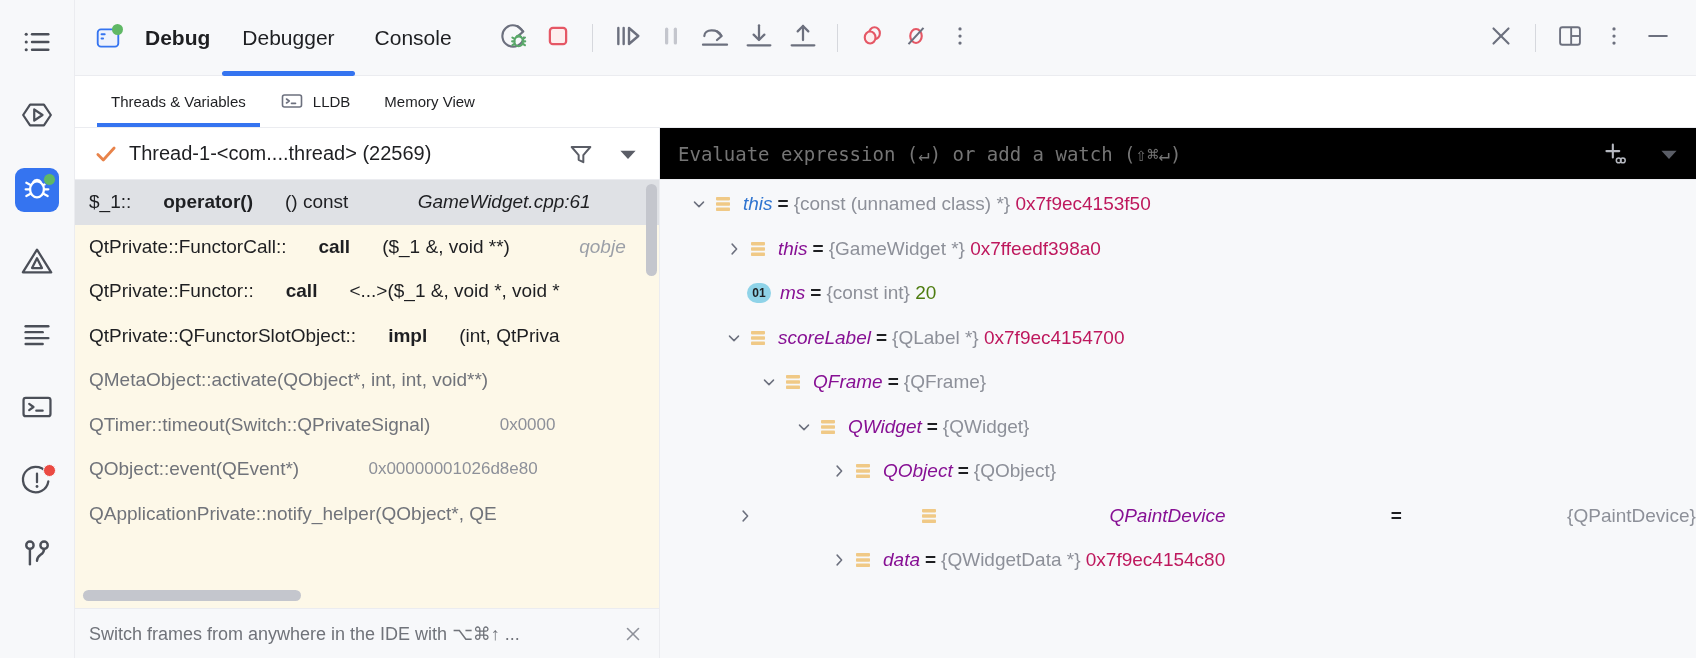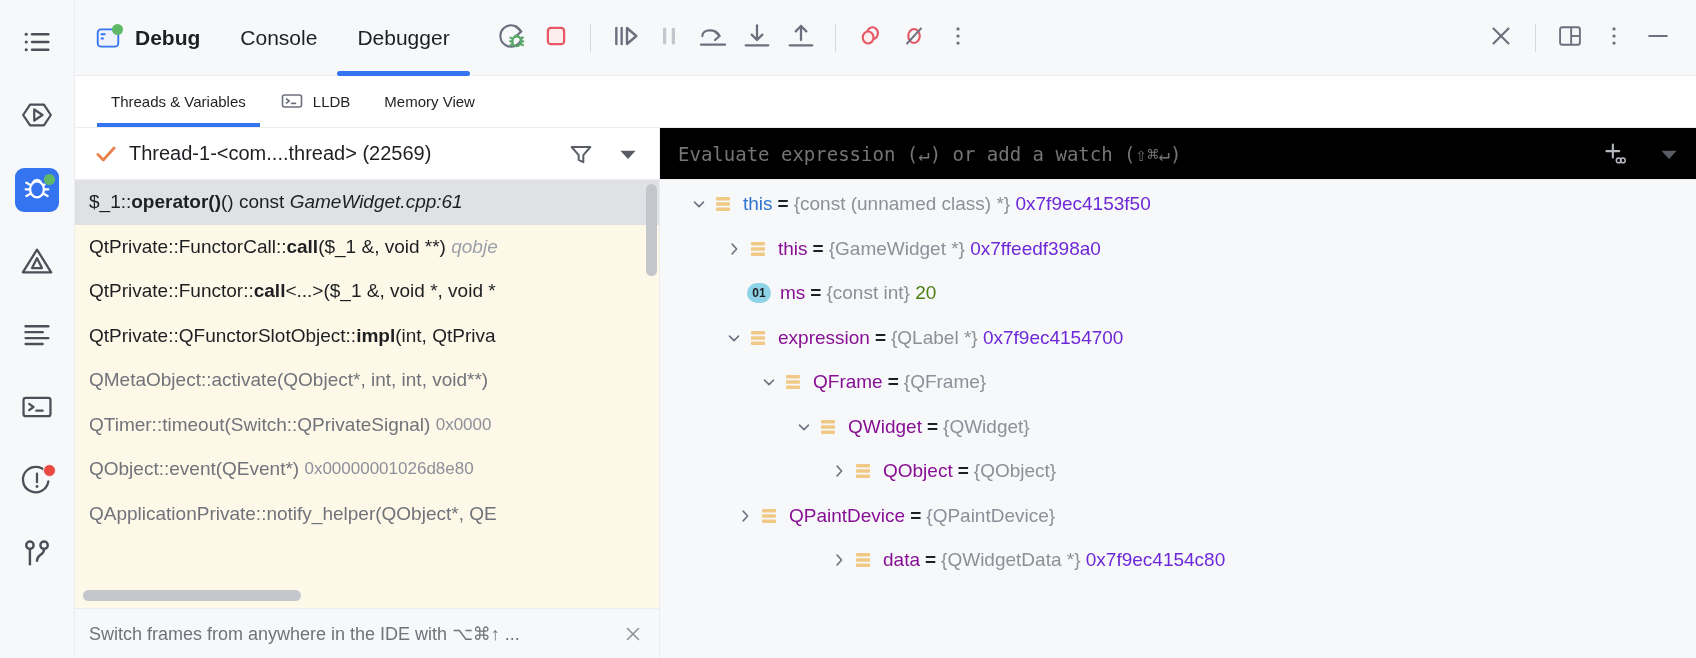--- a/index.html
+++ b/index.html
@@ -35,23 +35,23 @@
   
   .main { flex:1; display:flex; flex-direction:column; height:658px; background:#ffffff; }
 
   
   .toolbar {
     height:76px; display:flex; align-items:center;
     background:#f7f8fa; border-bottom:1px solid #ebecf0;
     padding-left:20px; position:relative;
   }
   .debug-title {
-    display:flex; align-items:center; gap:14px;
+    display:flex; align-items:center; gap:24px;
     font-size:21px; font-weight:bold; color:#1e1f22;
-    margin-right:20px;
+    margin-right:12px;
     justify-content:center;
   }
   .tab {
     font-size:21px; color:#1e1f22; padding:0 20px;
     height:76px; display:flex; align-items:center;
     position:relative; cursor:pointer; white-space:nowrap;
   }
   .tab.active::after {
     content:""; position:absolute; left:0; right:0; bottom:0;
     height:5px; background:#3574f0; border-radius:3px;
@@ -94,20 +94,21 @@
   }
   .thread-name {
     font-size:20px; color:#1e1f22; white-space:nowrap; flex:1;
     overflow:hidden; text-overflow:clip;
   }
   .frames-list { flex:1; position:relative; overflow:hidden; background:#fdf8e8; }
   .frame-row {
     height:44.5px; display:flex; align-items:center; padding-left:14px;
     font-size:19px; color:#1e1f22; white-space:nowrap; cursor:pointer;
     overflow:hidden;
+    gap:32px;
   }
   .frame-row.selected { background:#dfe1e5; }
   .frame-row.lib { color:#70737a; }
   .frame-row .b { font-weight:bold; }
   .frame-row .loc { font-style:italic; color:#1e1f22; }
   .frame-row .loc-g { font-style:italic; color:#9ca0a8; }
   .frame-row .addr { color:#8d9099; font-size:17px; }
 
   .v-scroll {
     position:absolute; right:2px; top:4px; width:11px; height:92px;
@@ -138,25 +139,25 @@
     color:#8d9099; background:transparent; border:none; outline:none;
     white-space:nowrap; overflow:hidden;
   }
   .vars-list { flex:1; overflow:hidden; padding-top:2px; background:#f7f8fa; }
   .var-row {
     height:44.5px; display:flex; align-items:center; font-size:19px;
     white-space:nowrap; cursor:pointer; gap:0;
   }
   .twisty { width:26px; flex:0 0 26px; display:flex; align-items:center; justify-content:center; }
   .var-icon { flex:0 0 22px; margin-right:9px; display:flex; align-items:center; justify-content:center; }
-  .vname { color:#871094; }
+  .vname { color:#871094;font-style:italic; }
   .vname.blue { color:#2f74d0; }
   .vtype { color:#8d9099; }
   .veq { color:#1e1f22; font-weight:bold; padding:0 5px; }
-  .vaddr { color:#6d28d9; }
+  .vaddr { color:#be185d; }
   .vnum { color:#4d7c0f; }
   .int-badge {
     display:inline-flex; align-items:center; justify-content:center;
     width:24px; height:20px; background:#8fd3e8; border-radius:10px;
     font-size:12px; font-weight:bold; color:#1e1f22;
     font-family:"Liberation Sans", sans-serif;
   }
 </style>
 </head>
 <body>
@@ -265,25 +266,25 @@
           <svg width="26" height="26" viewBox="0 0 24 24" fill="#eef2fc" stroke="#3574f0" stroke-width="1.7" stroke-linecap="round">
             <rect x="2.5" y="4" width="19" height="16" rx="3"></rect>
             <line x1="6" y1="8.5" x2="9" y2="8.5" stroke="#3574f0"></line>
             <line x1="6" y1="12.5" x2="7.5" y2="12.5" stroke="#3574f0"></line>
           </svg>
           <span style="position:absolute;width:11px;height:11px;border-radius:50%;background:#5fb865;right:-2px;top:-1px;"></span>
         </span>
         <span>Debug</span>
       </div>
 
+      <div class="tab active">
+        <span>Debugger</span>
+      </div>
       <div class="tab">
         <span>Console</span>
-      </div>
-      <div class="tab active">
-        <span>Debugger</span>
       </div>
 
       <div class="tb-icons">
 
         <div class="tb-btn">
           <span>
             <svg width="32" height="32" viewBox="0 0 24 24" fill="none" stroke="#6c707e" stroke-width="1.6" stroke-linecap="round">
               <path d="M18.5 8.5 A8 8 0 1 0 19.2 13.2"></path>
               <path d="M14.6 4.6 L19 8.6 L14.8 12.3" stroke-linejoin="round"></path>
               <g stroke="#59a869">
@@ -599,21 +600,21 @@
                   <path d="M6 9.5 L12 15.5 L18 9.5"></path>
                 </svg>
             </span>
             <span class="var-icon">
               <svg width="18" height="18" viewBox="0 0 18 18">
                   <rect x="2" y="2" width="14" height="3.4" rx="0.8" fill="#f0c986"></rect>
                   <rect x="2" y="7.3" width="14" height="3.4" rx="0.8" fill="#f0c986"></rect>
                   <rect x="2" y="12.6" width="14" height="3.4" rx="0.8" fill="#f0c986"></rect>
                 </svg>
             </span>
-            <span class="vname">expression</span>
+            <span class="vname">scoreLabel</span>
             <span class="veq">=</span>
             <span class="vtype">{QLabel *}</span>&nbsp;<span class="vaddr">0x7f9ec4154700</span>
           </div>
 
           <div class="var-row" style="padding-left:96px;">
             <span class="twisty">
               <svg width="18" height="18" viewBox="0 0 24 24" fill="none" stroke="#6c707e" stroke-width="2" stroke-linecap="round" stroke-linejoin="round">
                   <path d="M6 9.5 L12 15.5 L18 9.5"></path>
                 </svg>
             </span>
@@ -658,21 +659,21 @@
                   <rect x="2" y="2" width="14" height="3.4" rx="0.8" fill="#f0c986"></rect>
                   <rect x="2" y="7.3" width="14" height="3.4" rx="0.8" fill="#f0c986"></rect>
                   <rect x="2" y="12.6" width="14" height="3.4" rx="0.8" fill="#f0c986"></rect>
                 </svg>
             </span>
             <span class="vname">QObject</span>
             <span class="veq">=</span>
             <span class="vtype">{QObject}</span>
           </div>
 
-          <div class="var-row" style="padding-left:72px;">
+          <div class="var-row" style="padding-left:72px;justify-content:space-between;">
             <span class="twisty">
               <svg width="18" height="18" viewBox="0 0 24 24" fill="none" stroke="#6c707e" stroke-width="2" stroke-linecap="round" stroke-linejoin="round">
                   <path d="M9.5 5.5 L15.5 12 L9.5 18.5"></path>
                 </svg>
             </span>
             <span class="var-icon">
               <svg width="18" height="18" viewBox="0 0 18 18">
                   <rect x="2" y="2" width="14" height="3.4" rx="0.8" fill="#f0c986"></rect>
                   <rect x="2" y="7.3" width="14" height="3.4" rx="0.8" fill="#f0c986"></rect>
                   <rect x="2" y="12.6" width="14" height="3.4" rx="0.8" fill="#f0c986"></rect>

